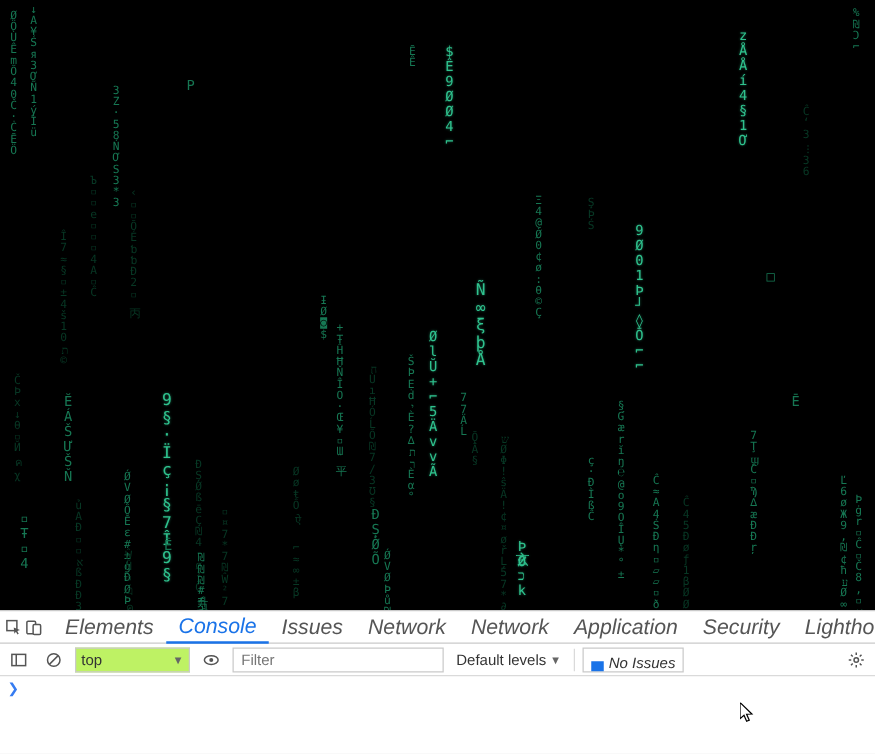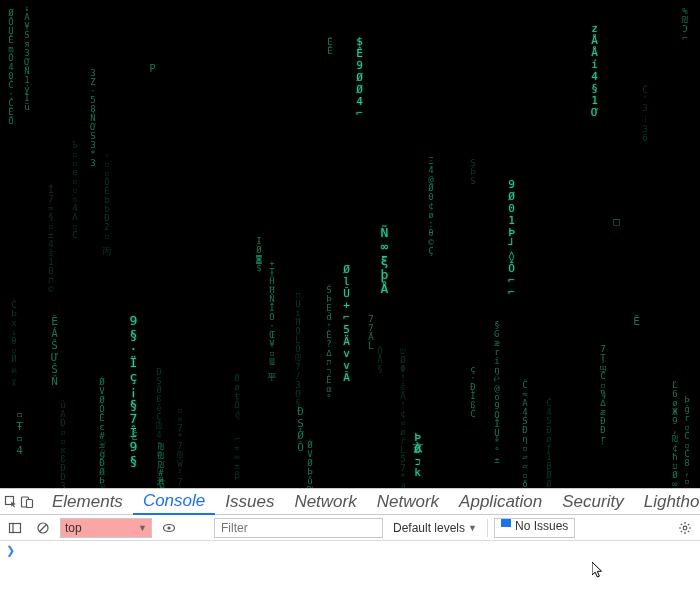--- a/index.html
+++ b/index.html
@@ -25,26 +25,26 @@
   .devtools { width: 700px; height: 115px; background: #fff; color: #333; font-size: 12px; display: flex; flex-direction: column; border-top: 1px solid #cacaca; }
   .tabbar { display: flex; align-items: center; height: 26px; border-bottom: 1px solid #cacaca; padding: 0 4px; gap: 2px; }
   .tabbar .icon-btn { width: 22px; height: 22px; display: flex; align-items: center; justify-content: center; color: #555; border-radius: 2px; }
   .tabs { display: flex; align-items: stretch; height: 100%; margin-left: 4px; }
   .tab { padding: 0 10px; display: flex; align-items: center; color: #555; cursor: default; font-size: 17px; font-style: italic; }
   .tab.active { color: #1a73e8; border-bottom: 2px solid #1a73e8; margin-bottom: -1px; }
   .spacer { flex: 1; }
 
   .toolbar { display: flex; align-items: center; height: 26px; border-bottom: 1px solid #dadada; padding: 0 4px; gap: 6px; }
   .toolbar .icon-btn { width: 22px; height: 22px; display: flex; align-items: center; justify-content: center; color: #555; }
-  .ctx-select { height: 20px; min-width: 92px; border: 1px solid #cacaca; background: #fca5a5; display: flex; align-items: center; justify-content: space-between; padding: 0 4px; font-size: 12px; color: #333; }
+  .ctx-select { height: 20px; min-width: 92px; border: 1px solid #cacaca; background: #bef264; display: flex; align-items: center; justify-content: space-between; padding: 0 4px; font-size: 12px; color: #333; }
   .ctx-select .caret { font-size: 9px; color: #666; }
-  .filter-input { flex: 1; height: 20px; border: 1px solid #cacaca; padding: 0 6px; font-size: 12px; color: #333; outline: none; background: #fff; margin-left: 28px; }
+  .filter-input { flex: 1; height: 20px; border: 1px solid #cacaca; padding: 0 6px; font-size: 12px; color: #333; outline: none; background: #fff; }
   .level-select { height: 20px; display: flex; align-items: center; gap: 3px; padding: 0 4px; color: #333; font-size: 12px; }
   .level-select .caret { font-size: 9px; color: #666; }
-  .issues-pill { display: flex; align-items: flex-start; gap: 4px; padding: 0 6px; height: 20px; border: 1px solid #cacaca; font-size: 12px; color: #333; }
+  .issues-pill { display: flex; align-items: flex-end; gap: 4px; padding: 0 6px; height: 20px; border: 1px solid #cacaca; font-size: 12px; color: #333; font-style: italic; }
   .issues-pill .flag { width: 10px; height: 8px; background: #1a73e8; display: inline-block; }
   .vsep { width: 1px; height: 18px; background: #dadada; }
 
   .console-body { flex: 1; overflow: auto; position: relative; }
   .prompt-row { display: flex; align-items: center; height: 18px; padding: 2px 6px; }
   .prompt-chev { color: #367cf1; font-size: 11px; margin-right: 6px; }
   .prompt-line { flex: 1; border: none; outline: none; font-family: Menlo, Consolas, monospace; font-size: 11px; }
 
   .cursor { position: absolute; width: 12px; height: 18px; pointer-events: none; }
 

